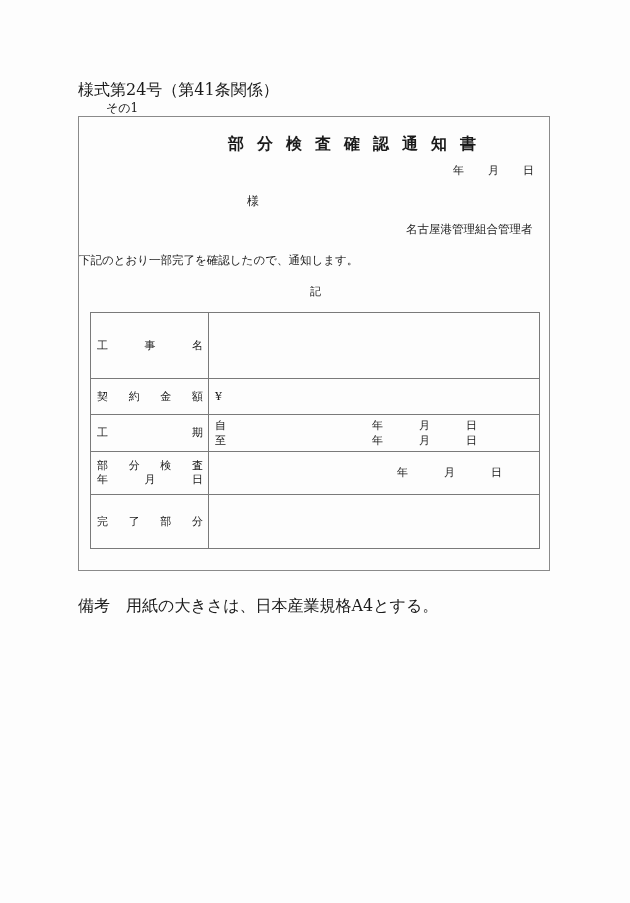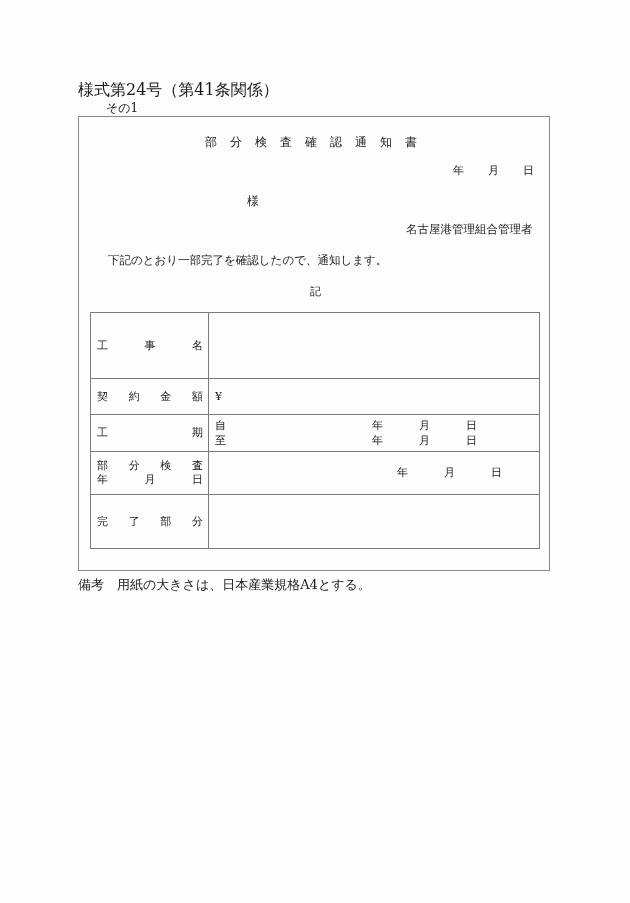--- a/index.html
+++ b/index.html
@@ -25,31 +25,31 @@
   .valtxt { position: absolute; line-height: 14px; }
 </style>
 </head>
 <body>
 
 <div class="abs" style="left:78px;top:80px;font-size:16px;">様式第24号（第41条関係）</div>
 <div class="abs" style="left:106px;top:100px;font-size:12px;">その1</div>
 
 <div class="outer"></div>
 
-<div class="abs title" style="left:205px;top:134px;font-size:12px;">
+<div class="abs title" style="left:228px;top:134px;font-size:16px;font-weight:bold;">
   <span>部</span><span>分</span><span>検</span><span>査</span><span>確</span><span>認</span><span>通</span><span>知</span><span>書</span>
 </div>
 
 <div class="abs" style="left:453px;top:163px;">年</div>
 <div class="abs" style="left:488px;top:163px;">月</div>
 <div class="abs" style="left:523px;top:163px;">日</div>
 
 <div class="abs" style="left:247px;top:193px;font-size:12px;">様</div>
 <div class="abs" style="left:406px;top:222px;font-size:11.5px;text-align:right;">名古屋港管理組合管理者</div>
-<div class="abs" style="left:108px;top:253px;font-size:11.5px;">下記のとおり一部完了を確認したので、通知します。</div>
+<div class="abs" style="left:79px;top:253px;font-size:11.5px;">下記のとおり一部完了を確認したので、通知します。</div>
 <div class="abs" style="left:310px;top:284px;">記</div>
 
 <table class="grid">
   <tbody>
       <tr style="height:66px;">
     <td class="lbl">
           <div class="spread">
             <span>工</span>
             <span>事</span>
             <span>名</span>
@@ -115,13 +115,13 @@
             <span>了</span>
             <span>部</span>
             <span>分</span>
           </div>
         </td>
     <td class="val"></td>
   </tr>
 </tbody>
   </table>
 
-<div class="abs" style="left:78px;top:576px;font-size:13px;">備考　用紙の大きさは、日本産業規格A4とする。</div>
+<div class="abs" style="left:78px;top:596px;font-size:16px;">備考　用紙の大きさは、日本産業規格A4とする。</div>
 
 </body></html>

